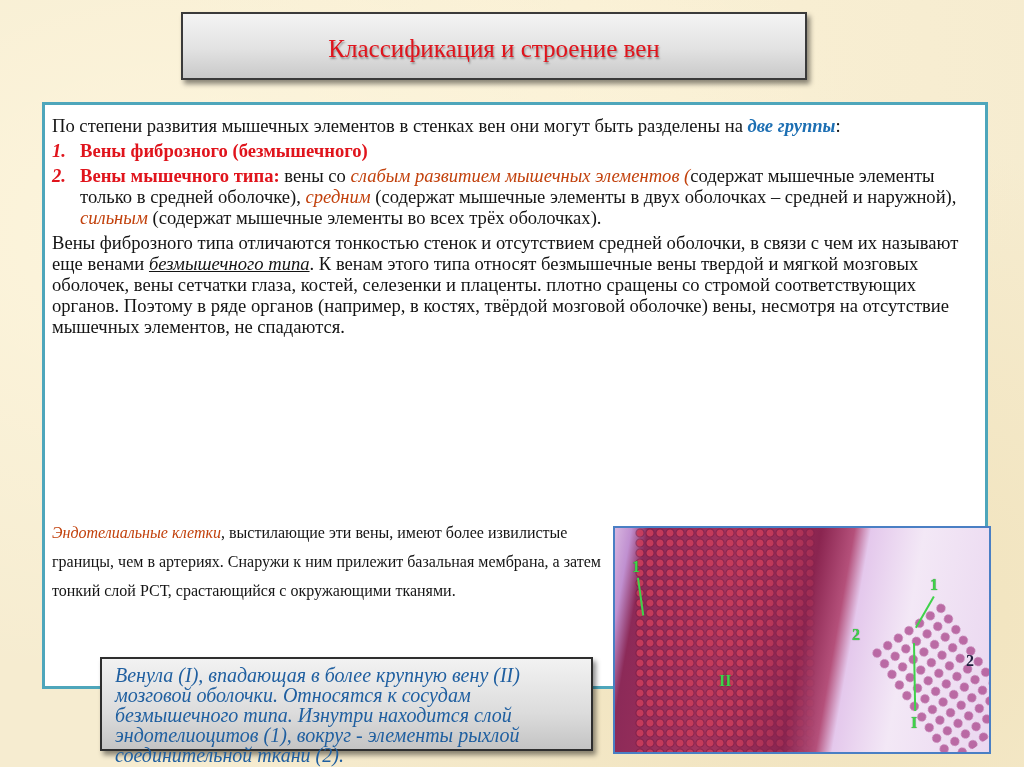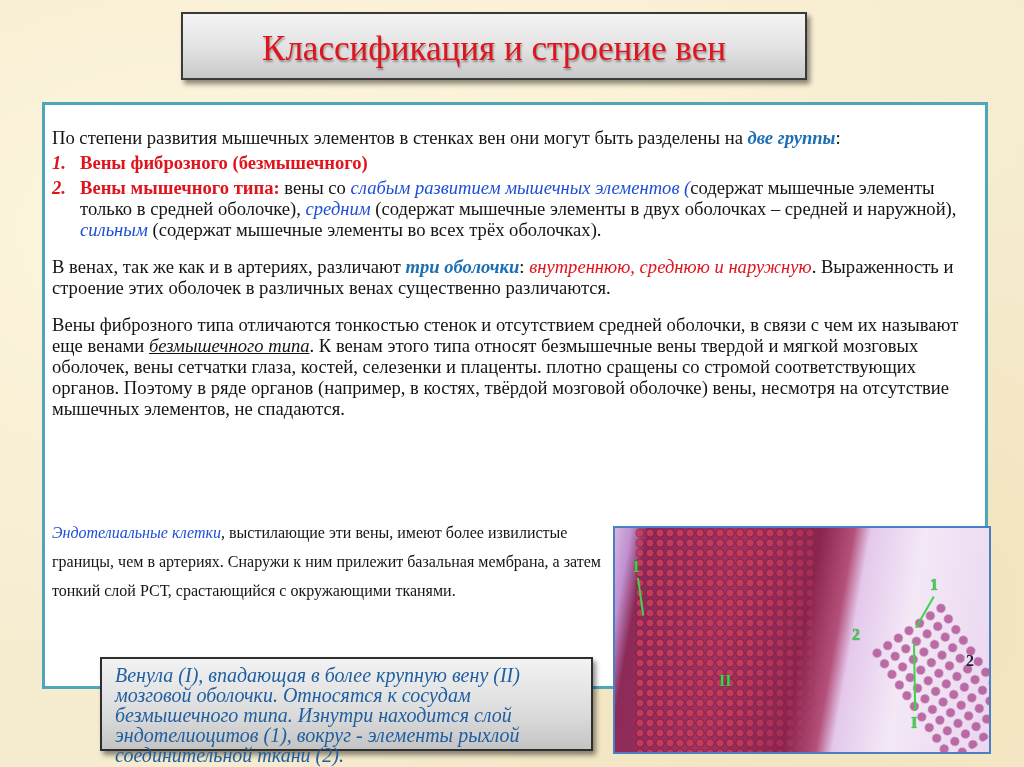--- a/index.html
+++ b/index.html
@@ -13,41 +13,41 @@
     font-family: "Liberation Serif", "DejaVu Serif", serif;
   }
   .title-box {
     position: absolute; left: 181px; top: 12px; width: 622px; height: 64px;
     border: 2px solid #3a3a3a;
     background: linear-gradient(to bottom, #f4f4f4 0%, #e2e2e2 55%, #c9c9c9 100%);
     box-shadow: 3px 4px 5px rgba(0,0,0,0.45);
     display: flex; align-items: center; justify-content: center;
   }
   .title-text {
-    color: #e0141c; font-size: 35px; line-height: 1;
+    color: #e0141c; font-size: 25px; line-height: 1;
     text-shadow: 1px 2px 2px rgba(0,0,0,0.35);
     margin-top: 4px;
   }
   .panel {
     position: absolute; left: 42px; top: 102px; width: 940px; height: 581px;
     background: #ffffff; border: 3px solid #4ea6bb;
     box-sizing: content-box;
   }
   .body-text {
     position: absolute; left: 52px; top: 111px; width: 920px;
     font-size: 18.6px; line-height: 21px; color: #141414;
   }
-  .body-text p { margin: 16px 0 4px 0; }
+  .body-text p { margin: 4px 0 4px 0; }
   .list-item { display: flex; margin: 0 0 4px 0; }
   .list-num { width: 28px; flex: 0 0 28px; color: #e0141c; font-weight: bold; font-style: italic; }
   .list-body { flex: 1; }
   .red-bi { color: #e0141c; font-weight: bold; }
   .red-i { color: #e0141c; font-style: italic; }
   .blue-bi { color: #1d6fb3; font-weight: bold; font-style: italic; }
-  .blue-i { color: #1d4ed8; font-style: italic; }
+  .blue-i { color: #c2410c; font-style: italic; }
   .red-bi-u { color: #e0141c; font-weight: bold; font-style: italic; text-decoration: underline; }
   .ul-i { font-style: italic; text-decoration: underline; }
   .endo {
     position: absolute; left: 52px; top: 518px; width: 570px;
     font-size: 16px; line-height: 29px; color: #141414;
   }
   .micro {
     position: absolute; left: 613px; top: 526px; width: 374px; height: 224px;
     border: 2px solid #4a7fc4; overflow: hidden;
     background: linear-gradient(100deg, #d8b6e0 0%, #c090d0 4%, #8c2a58 8%, #a3345e 30%, #8a2550 50%, #b4507a 58%, #e4c8ec 62%, #f3e8f6 75%, #ead7f0 100%);
@@ -96,21 +96,20 @@
   <div class="list-item">
     <span class="list-num">1.</span>
     <span class="list-body red-bi">Вены фиброзного (безмышечного)</span>
   </div>
 
   <div class="list-item">
     <span class="list-num">2.</span>
     <span class="list-body"><span class="red-bi">Вены мышечного типа:</span><span> вены со </span><span class="blue-i">слабым развитием мышечных элементов (</span><span>содержат мышечные элементы только в средней оболочке), </span><span class="blue-i">средним</span><span> (содержат мышечные элементы в двух оболочках – средней и наружной), </span><span class="blue-i">сильным</span><span> (содержат мышечные элементы во всех трёх оболочках).</span></span>
   </div>
 
-  <p><span>В венах, так же как и в артериях, различают </span><span class="blue-bi">три оболочки</span><span>: </span><span class="red-i">внутреннюю, среднюю и наружную</span><span>. Выраженность и строение этих оболочек в различных венах существенно различаются.</span></p>
 
 
   <p><span>Вены фиброзного типа отличаются тонкостью стенок и отсутствием средней оболочки, в связи с чем их называют еще венами </span><span class="ul-i">безмышечного типа</span><span>. К венам этого типа относят безмышечные вены твердой и мягкой мозговых оболочек, вены сетчатки глаза, костей, селезенки и плаценты. плотно сращены со стромой соответствующих органов. Поэтому в ряде органов (например, в костях, твёрдой мозговой оболочке) вены, несмотря на отсутствие мышечных элементов, не спадаются.</span></p>
 </div>
 
 <div class="endo"><span class="blue-i">Эндотелиальные клетки</span><span>, выстилающие эти вены, имеют более извилистые границы, чем в артериях. Снаружи к ним прилежит базальная мембрана, а затем тонкий слой РСТ, срастающийся с окружающими тканями.</span></div>
 
 <div class="micro">
   <div class="dots-a"></div>
   <div class="dots-b"></div>

